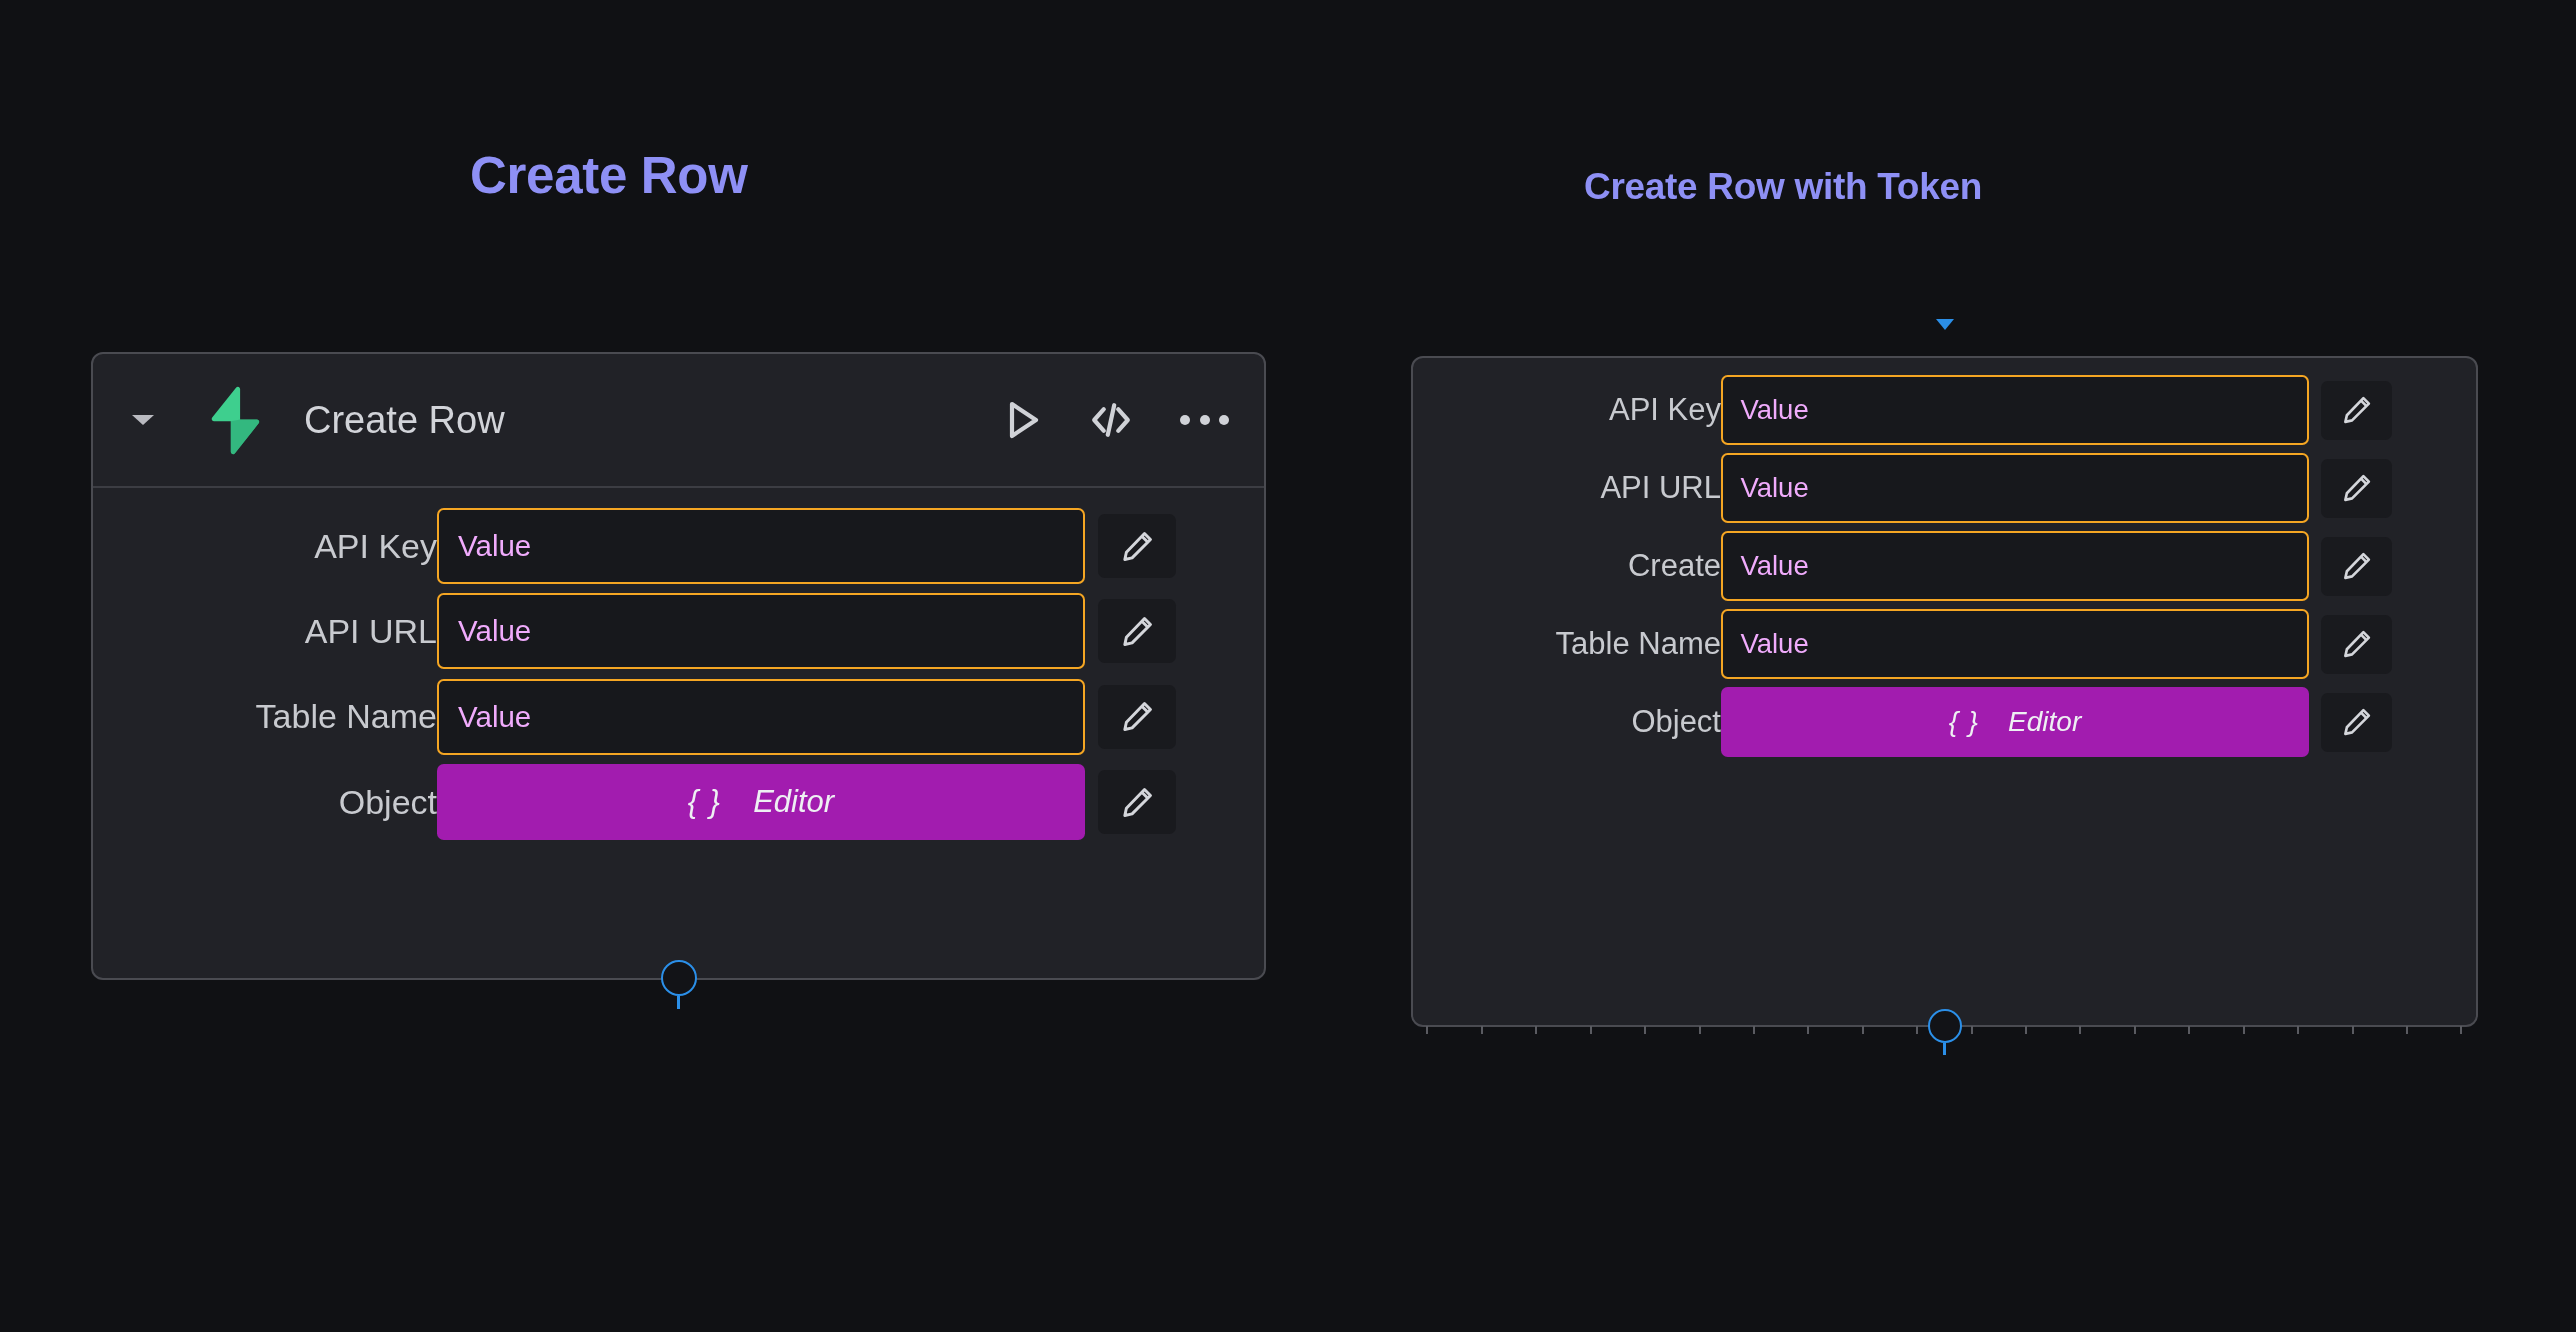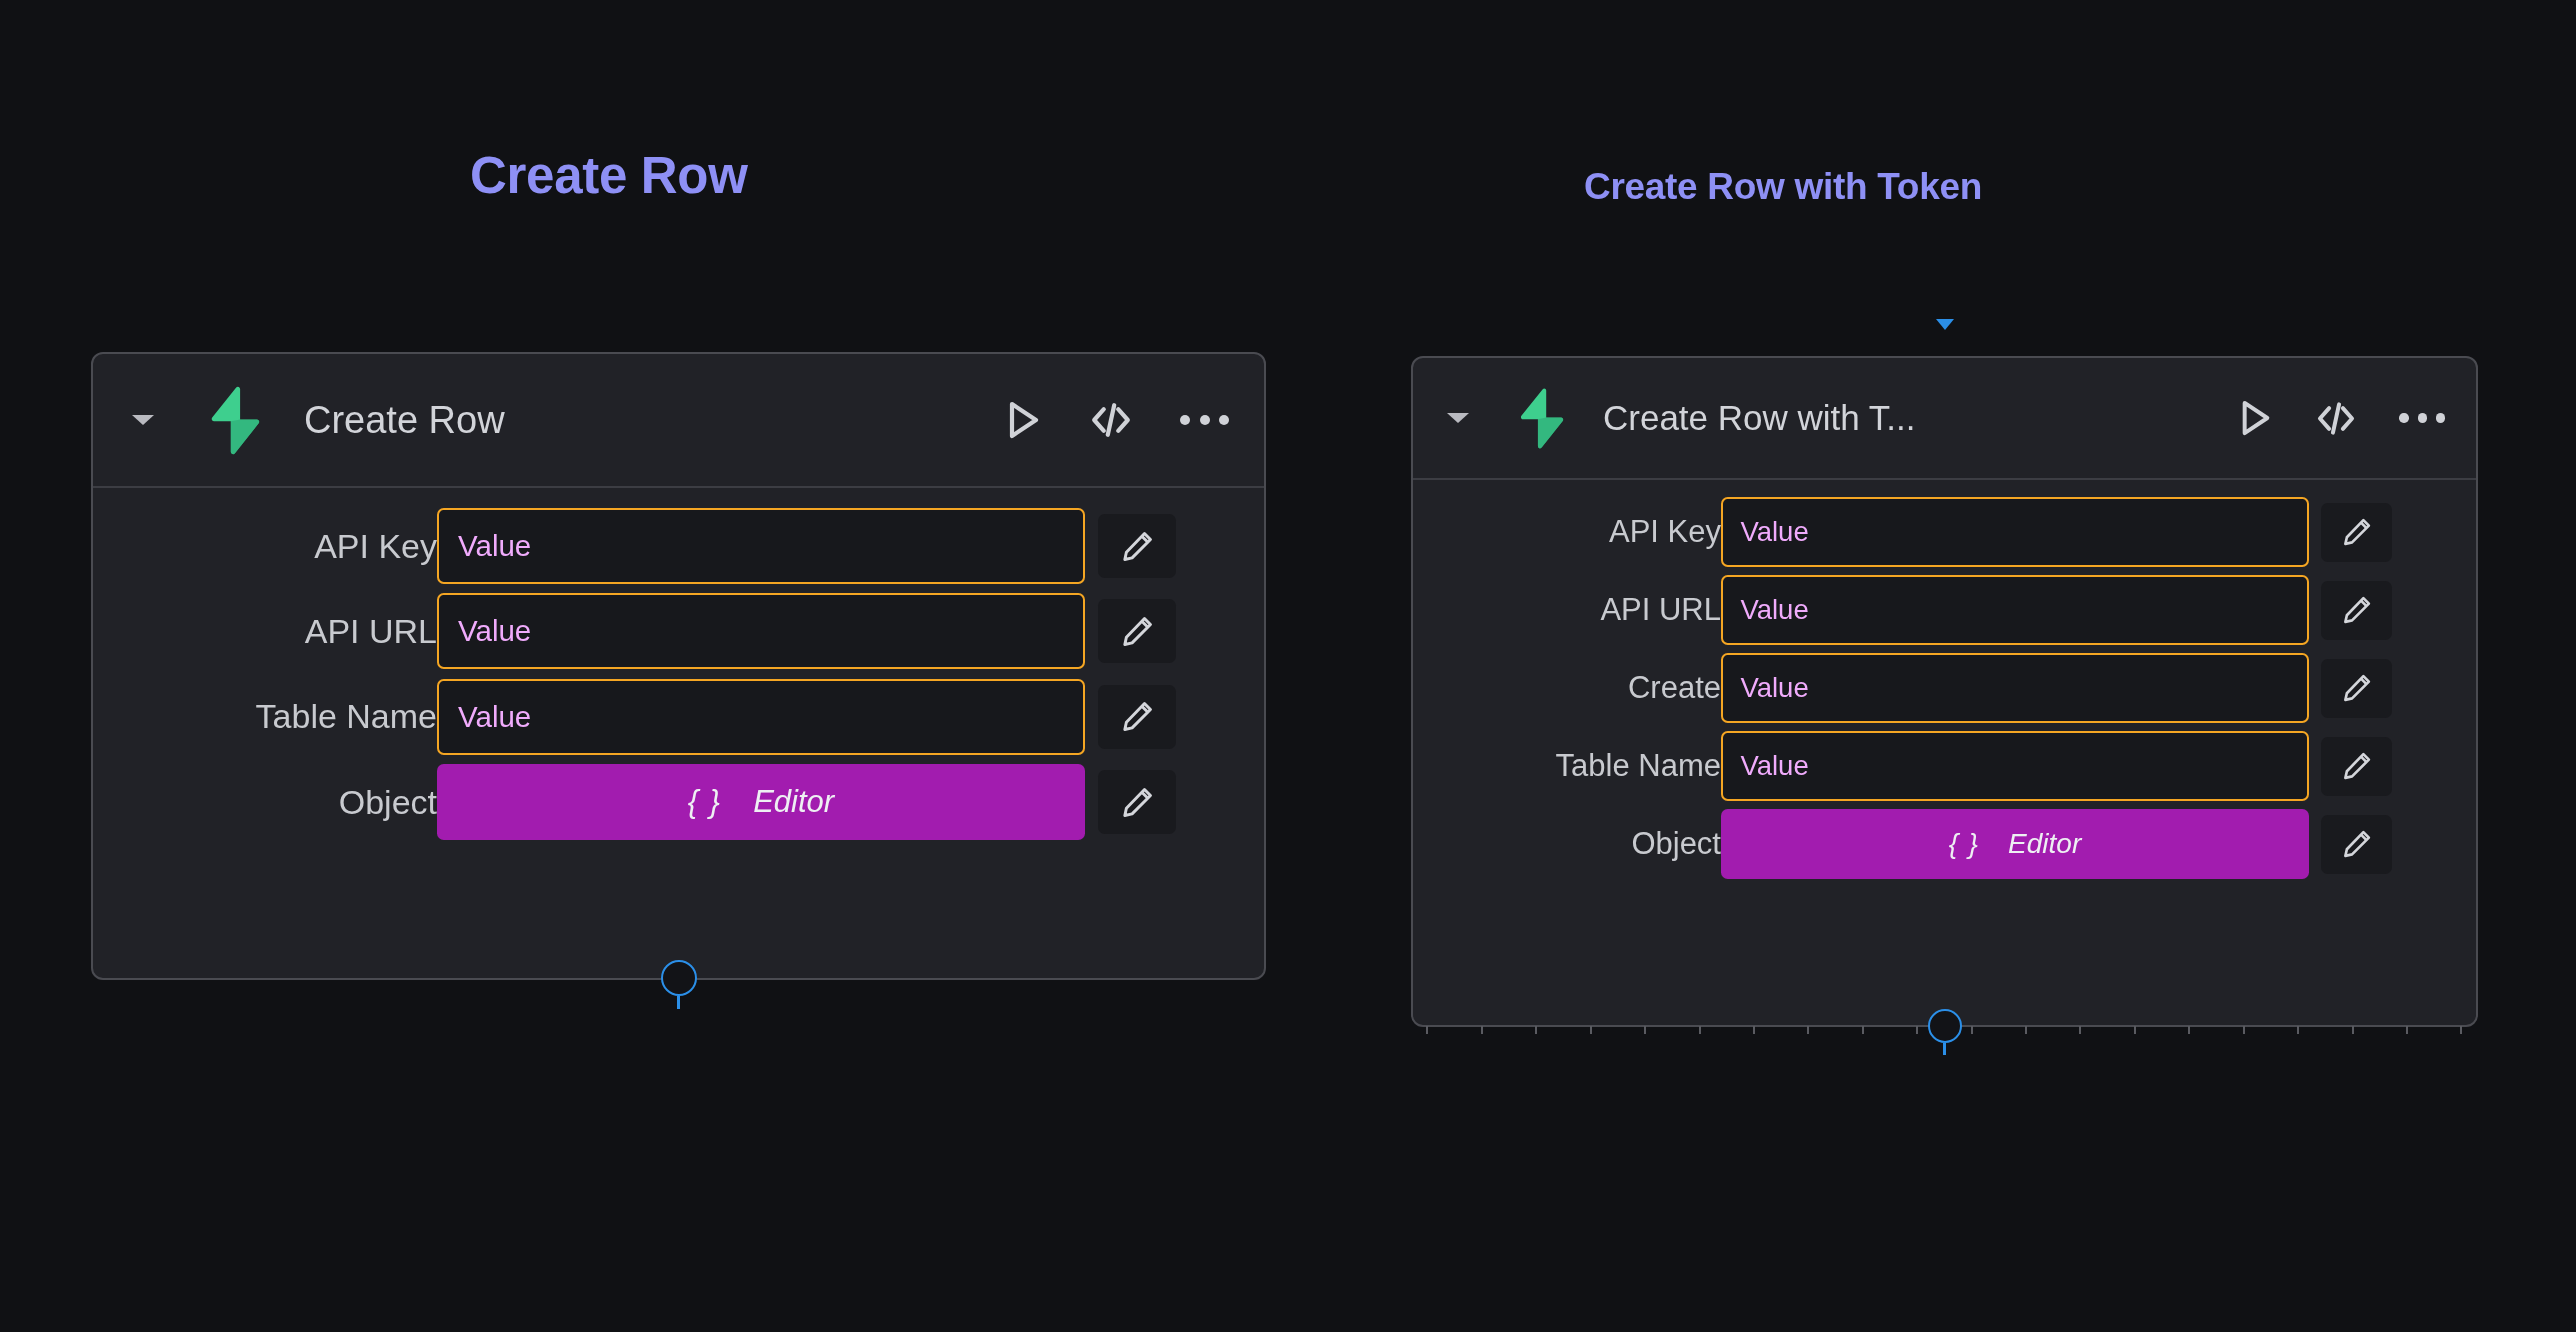--- a/index.html
+++ b/index.html
@@ -245,51 +245,20 @@
     <div class="port-out" style="bottom:-31px;">
       <div class="port-ring" style="width:36px; height:36px;"></div>
       <div class="port-stem" style="height:13.4px;"></div>
     </div>
   </div>
 
   <div class="node" id="card-2" style="left:1411px; top:356px; width:1067px; height:671px;">
 
     <div class="port-in" style="top:-39px;"></div>
 
-    <div class="node-header" style="height:122px; padding:0 31px 0 34px; gap:0;">
-
-      <div class="collapse-caret"></div>
-
-      <svg class="bolt-icon" width="64" height="64" viewBox="0 0 24 24" style="margin-left:38px;">
-        <path d="M13.4 1.2 L5.4 11.2 C5.0 11.7 5.35 12.45 6.0 12.45 L11.6 12.45 L11.6 22.6 C11.6 23.35 12.55 23.7 13.0 23.1 L20.9 13.1 C21.3 12.6 20.95 11.85 20.3 11.85 L14.7 11.85 L14.7 1.7 C14.7 0.95 13.85 0.6 13.4 1.2 Z" fill="#3ecf8e"></path>
-        <path d="M11.6 12.45 L11.6 22.6 C11.6 23.35 12.55 23.7 13.0 23.1 L20.9 13.1 C21.3 12.6 20.95 11.85 20.3 11.85 L14.7 11.85 L11.6 12.45 Z" fill="#2aa673" opacity="0.55"></path>
-      </svg>
-
-      <div class="node-title" style="margin-left:32px; font-size:35px;">Create Row with T...</div>
-
-      <div class="hdr-actions" style="gap:42px;">
-        <div class="hdr-btn">
-          <svg width="34" height="38" viewBox="0 0 18 20">
-            <path d="M3 2 L15 10 L3 18 Z" fill="none" stroke="#d0d2d7" stroke-width="2.1" stroke-linejoin="round"></path>
-          </svg>
-        </div>
-        <div class="hdr-btn">
-          <svg width="42" height="39" viewBox="0 0 22 20">
-            <path d="M7.4 4.6 L2.6 10 L7.4 15.4" fill="none" stroke="#d0d2d7" stroke-width="2.1" stroke-linecap="round" stroke-linejoin="round"></path>
-            <path d="M14.6 4.6 L19.4 10 L14.6 15.4" fill="none" stroke="#d0d2d7" stroke-width="2.1" stroke-linecap="round" stroke-linejoin="round"></path>
-            <path d="M12.6 2.6 L9.4 17.4" fill="none" stroke="#d0d2d7" stroke-width="2.1" stroke-linecap="round"></path>
-          </svg>
-        </div>
-        <div class="dots" style="gap:8.7px;">
-          <i style="width:9.4px;height:9.4px;"></i>
-          <i style="width:9.4px;height:9.4px;"></i>
-          <i style="width:9.4px;height:9.4px;"></i>
-        </div>
-      </div>
-    </div>
 
     <div class="node-body" style="padding:17.4px 32px 17.4px 34px; gap:8px;">
 
       <div class="row">
         <div class="row-label" style="width:274px; font-size:31px;">API Key</div>
         <div class="field" style="width:588px; height:70px; padding-left:17.4px;">
           <span class="field-placeholder" style="font-size:27.5px;">Value</span>
         </div>
         <div class="edit-btn" style="width:71px; height:59px; margin-left:12px;">
           <svg width="32" height="32" viewBox="0 0 24 24">

